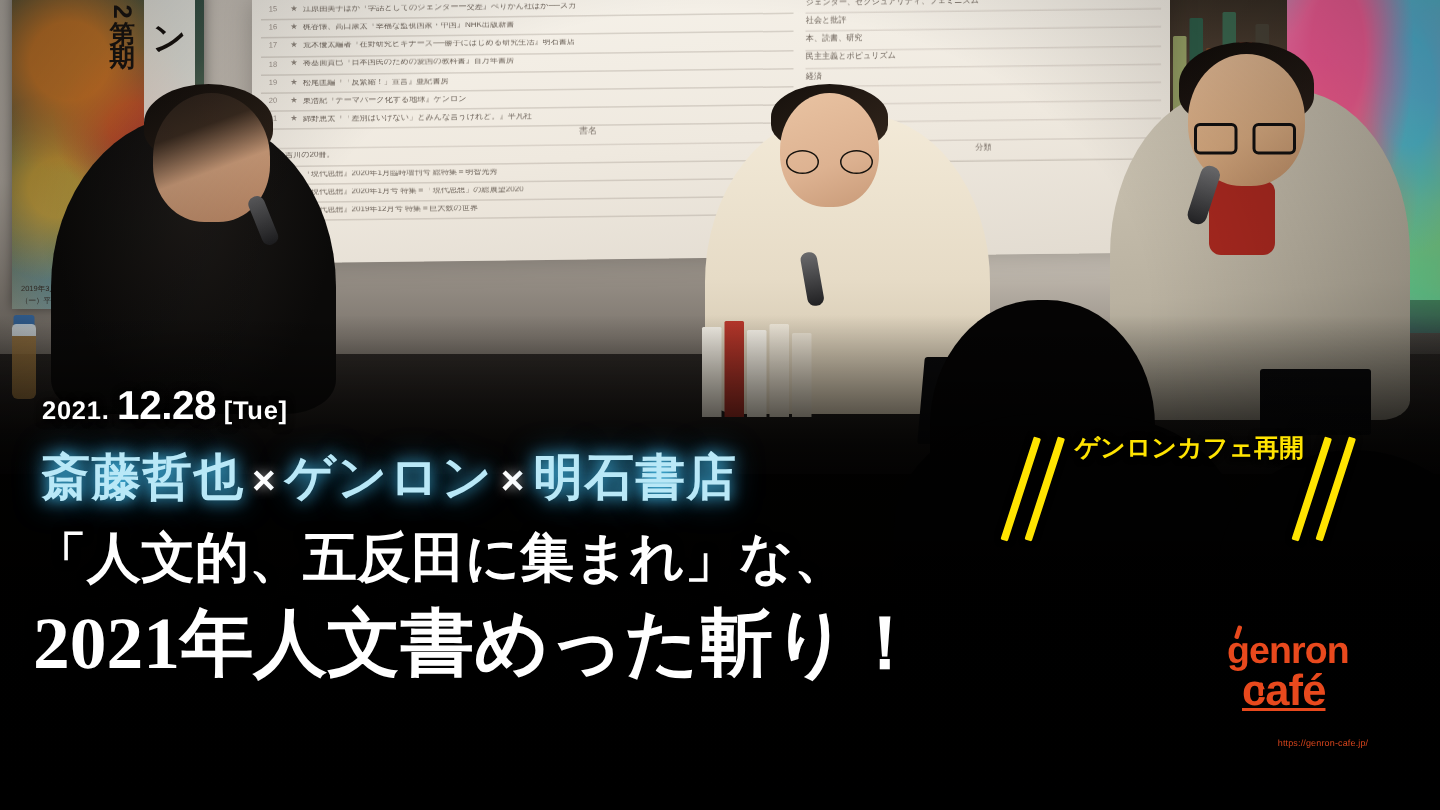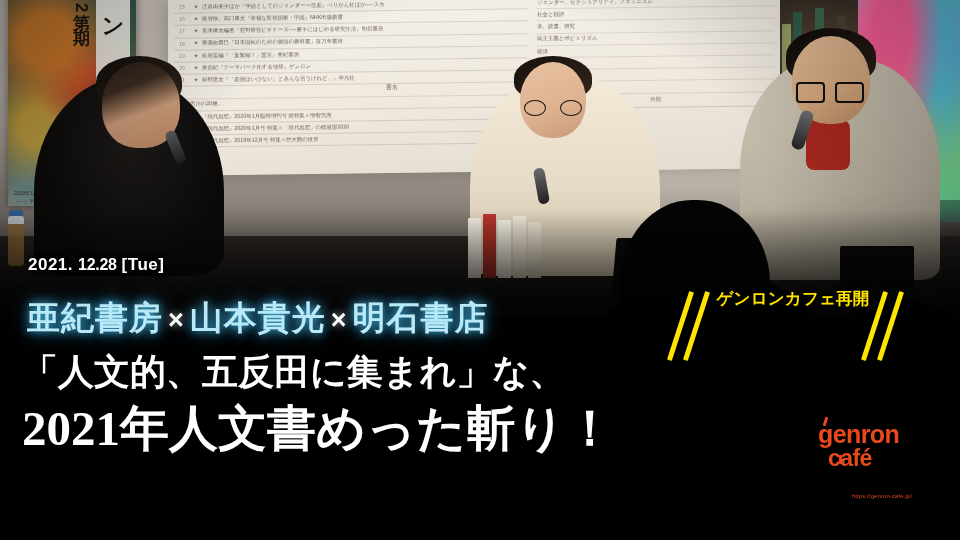--- a/index.html
+++ b/index.html
@@ -144,21 +144,21 @@
   .vignette2{position:absolute;inset:0;pointer-events:none;
      background:radial-gradient(ellipse at 50% 38%,rgba(0,0,0,0) 42%,rgba(0,0,0,.45) 100%);}
 
   
   .overlay{position:absolute;inset:0;}
 
   .date-line{position:absolute;left:28px;top:255px;display:flex;align-items:baseline;gap:5px;
     color:#fff;font-weight:700;letter-spacing:.5px;
     text-shadow:0 0 6px rgba(0,0,0,.95),0 2px 4px rgba(0,0,0,.9);}
   .date-year{font-size:17px;}
-  .date-md{font-size:16px;letter-spacing:-.3px;}
+  .date-md{font-size:27px;letter-spacing:-.3px;}
   .date-dow{font-size:17px;}
 
   .speakers{position:absolute;left:27px;top:296px;font-size:33px;font-weight:700;
     color:#b9e8f7;letter-spacing:1px;white-space:nowrap;
     text-shadow:0 0 10px rgba(70,190,235,.95),0 0 20px rgba(40,150,210,.75),0 2px 3px rgba(0,0,0,.95);}
   .speakers .x{color:#ffffff;font-size:27px;padding:0 5px;
     text-shadow:0 0 8px rgba(255,255,255,.6),0 2px 3px rgba(0,0,0,.9);}
 
   .title1{position:absolute;left:22px;top:348px;font-size:36px;font-weight:700;color:#fff;
     font-family:"Liberation Serif",serif;letter-spacing:0px;white-space:nowrap;
@@ -186,21 +186,21 @@
      text-shadow:0 0 5px rgba(0,0,0,.95),0 1px 2px #000;}
   .badge-l2 .dai{font-size:27px;}
   .badge-l2 .num{font-size:40px;letter-spacing:-1px;}
   .badge-l2 .dan{font-size:27px;}
   .badge-l2 .bang{font-size:23px;letter-spacing:-1px;}
 
   
   .logo{position:absolute;left:818px;top:422px;width:128px;text-align:left;color:#e8491d;
      font-weight:700;line-height:.98;}
   .logo .l1{font-size:25px;letter-spacing:-.6px;position:relative;}
-  .logo .l2{font-size:23px;letter-spacing:-.6px;position:relative;left:10px;}
+  .logo .l2{font-size:29px;letter-spacing:-.6px;position:relative;left:10px;text-decoration:underline;}
   .logo .acc{position:absolute;left:6px;top:-5px;width:3px;height:9px;background:#e8491d;
      transform:rotate(18deg);border-radius:1px;}
   .logo .acc2{position:absolute;left:11px;top:8px;width:3px;height:9px;background:#e8491d;
      transform:rotate(0deg);border-radius:1px;}
   .logo-url{position:absolute;left:818px;top:493px;width:128px;text-align:center;color:#d8451c;
      font-size:6px;letter-spacing:.1px;}
 </style>
 </head>
 <body>
 
@@ -365,21 +365,21 @@
 
   <div class="overlay">
 
     <div class="date-line">
       <span class="date-year">2021.</span>
       <span class="date-md">12.28</span>
       <span class="date-dow">[Tue]</span>
     </div>
 
     <div class="speakers">
-      <span>亜紀書房</span><span class="x">×</span><span>山本貴光</span><span class="x">×</span><span>明石書店</span>
+      <span>斎藤哲也</span><span class="x">×</span><span>ゲンロン</span><span class="x">×</span><span>明石書店</span>
     </div>
 
     <div class="title1">「人文的、五反田に集まれ」な、</div>
     <div class="title2">2021年人文書めった斬り！</div>
 
     <div class="badge">
       <div class="slash s1"></div>
       <div class="slash s2"></div>
       <div class="slash s3"></div>
       <div class="slash s4"></div>

